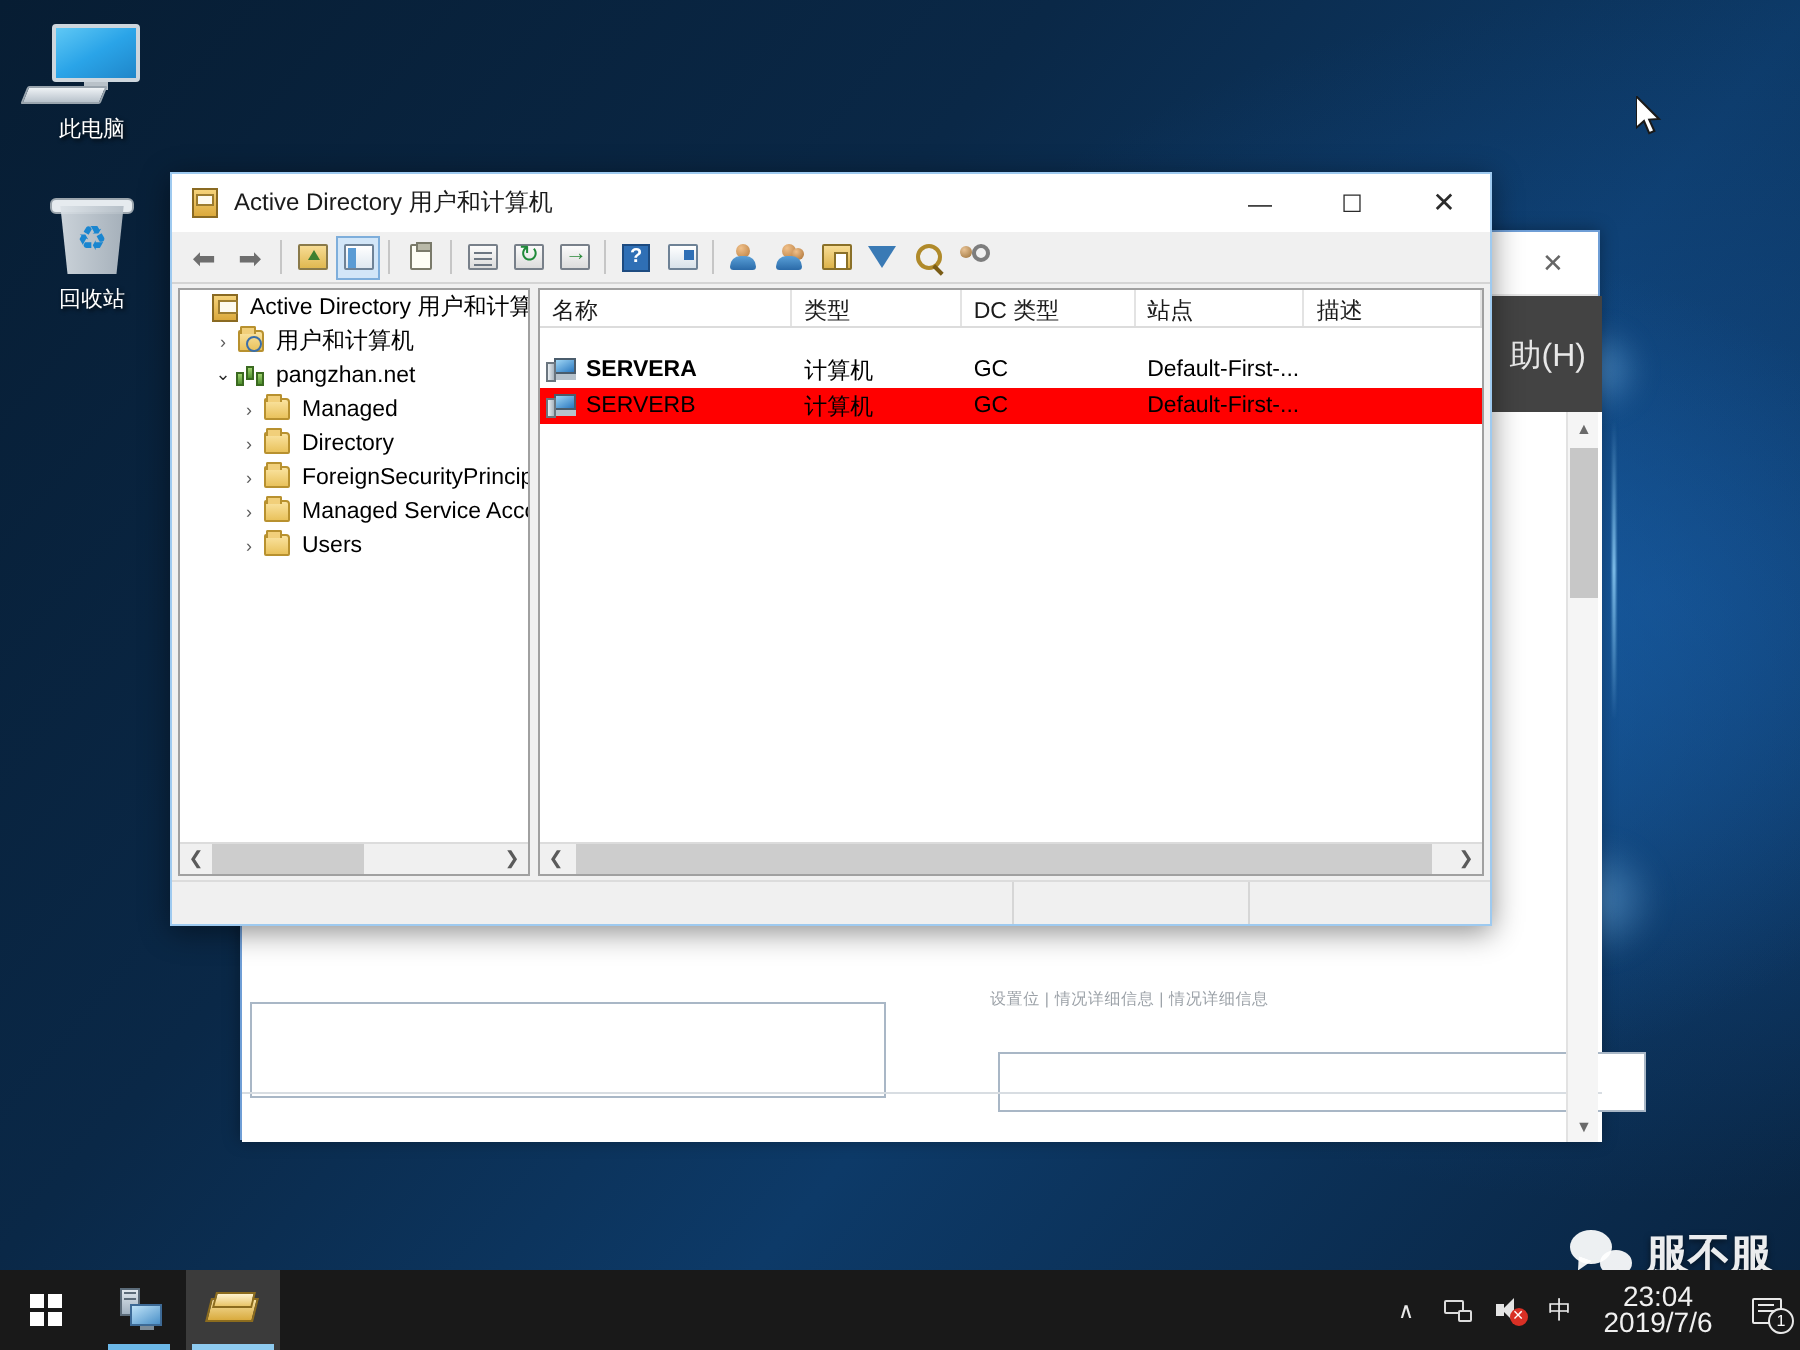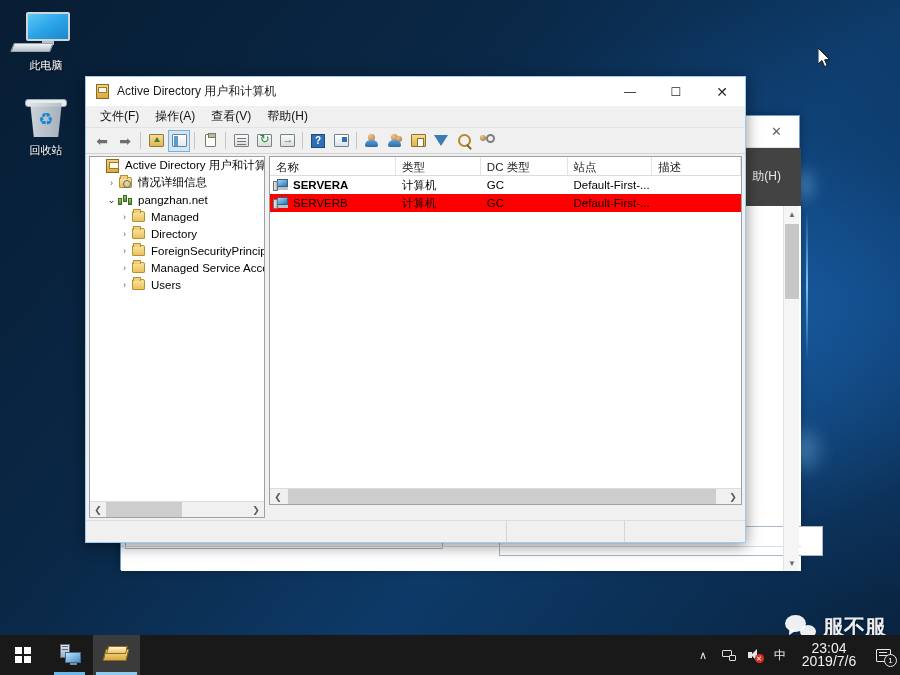--- a/index.html
+++ b/index.html
@@ -84,21 +84,21 @@
   #bg-close {
     position: absolute; right: 0; top: 0; width: 45px; height: 31px;
     display: flex; align-items: center; justify-content: center;
     color: #666; font-size: 13px;
   }
   #bg-menustrip {
     position: absolute; left: 0; top: 32px; width: 680px; height: 58px;
     background: #434343;
   }
   #bg-menu-label {
-    position: absolute; right: 18px; top: 52px; color: #e8e8e8; font-size: 12px;
+    position: absolute; right: 6px; top: 52px; color: #e8e8e8; font-size: 16px;
   }
   #bg-body {
     position: absolute; left: 0; top: 90px; width: 680px; height: 365px;
     background: #ffffff;
   }
   .bg-field {
     position: absolute; border: 1px solid #a9b7c6; background: #fff;
   }
   .bg-line {
     position: absolute; background: #d8dde2; height: 1px;
@@ -114,21 +114,21 @@
   .bg-sb-arrow {
     position: absolute; left: 0; width: 16px; height: 16px; color: #6a6a6a;
     font-size: 8px; display: flex; align-items: center; justify-content: center;
   }
   #bg-vthumb {
     position: absolute; left: 1px; top: 18px; width: 14px; height: 75px; background: #c7c7c7;
   }
 
   
   #ad-window {
-    position: absolute; left: 85px; top: 76px; width: 661px; height: 467px;
+    position: absolute; left: 85px; top: 86px; width: 661px; height: 377px;
     background: #f0f0f0;
     border: 1px solid #9ecaf0;
     box-shadow: 0 3px 14px rgba(0,0,0,0.45);
     display: flex; flex-direction: column;
   }
   #ad-titlebar {
     height: 29px; background: #ffffff; display: flex; align-items: center;
     position: relative; flex: 0 0 29px;
   }
   #ad-titleicon {
@@ -262,21 +262,21 @@
 
   
   #ad-panes {
     flex: 1; display: flex; background: #f0f0f0; padding: 0; overflow: hidden;
   }
   .pane {
     background: #ffffff; border: 1px solid #a0a0a0; display: flex; flex-direction: column;
     overflow: hidden;
   }
   #tree-pane { width: 176px; margin: 2px 0 2px 3px; }
-  #list-pane { flex: 1; margin: 2px 3px 15px 4px; }
+  #list-pane { flex: 1; margin: 2px 3px 2px 4px; gap: 12px; }
 
   .pane-body { flex: 1; overflow: hidden; position: relative; }
 
   
   .tree-row {
     display: flex; align-items: center; height: 17px; font-size: 11.5px;
     color: #000; white-space: nowrap; padding-left: 2px;
   }
   .tw { width: 13px; flex: none; text-align: center; color: #5a5a5a; font-size: 9px; }
   .tw.open { color: #2a2a2a; }
@@ -566,26 +566,20 @@
       <div class="mmc-icon-inner"></div>
     </div>
     <div id="ad-title">Active Directory 用户和计算机</div>
     <div id="ad-winbtns">
       <div class="ad-winbtn">—</div>
       <div class="ad-winbtn">☐</div>
       <div class="ad-winbtn" id="ad-close-btn">✕</div>
     </div>
   </div>
 
-  <div id="ad-menubar">
-    <div class="ad-menu-item">文件(F)</div>
-    <div class="ad-menu-item">操作(A)</div>
-    <div class="ad-menu-item">查看(V)</div>
-    <div class="ad-menu-item">帮助(H)</div>
-  </div>
 
   <div id="ad-toolbar">
     <div class="tb-btn">
         <span class="ico-arrow">⬅</span>
       </div>
     <div class="tb-btn">
         <span class="ico-arrow">➡</span>
       </div>
     <div class="tb-sep"></div>
     <div class="tb-btn">
@@ -655,21 +649,21 @@
             <span class="tree-ico">
               <span class="mmc-root"></span>
             </span>
             <span>Active Directory 用户和计算机</span>
           </div>
           <div class="tree-row" style="padding-left: 15px;">
             <span class="tw">›</span>
             <span class="tree-ico">
               <span class="folder query"></span>
             </span>
-            <span>情况详细信息</span>
+            <span>用户和计算机</span>
           </div>
           <div class="tree-row" style="padding-left: 15px;">
             <span class="tw open">⌄</span>
             <span class="tree-ico">
               <span class="domain-ico">
                 <i class="b1"></i>
                 <i class="b2"></i>
                 <i class="b3"></i>
               </span>
             </span>

